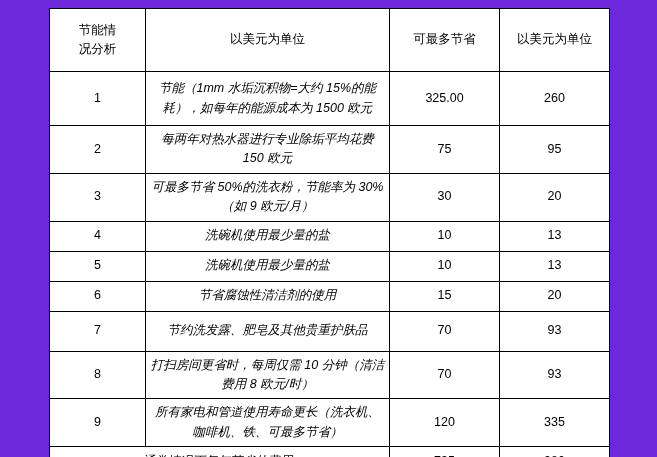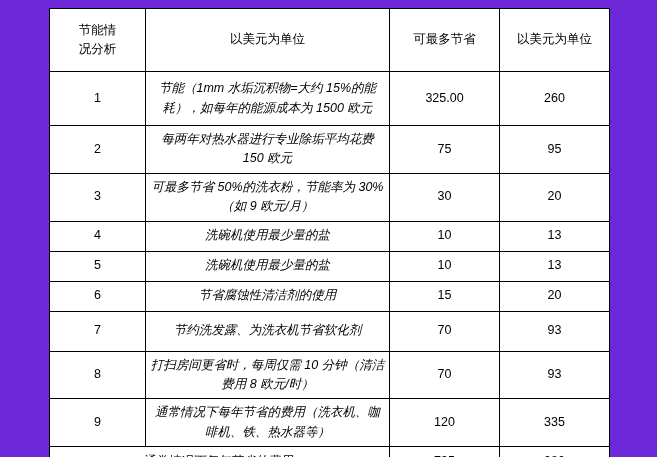--- a/index.html
+++ b/index.html
@@ -128,35 +128,35 @@
 
       <tr class="r-small">
         <td class="no">6</td>
         <td class="desc">节省腐蚀性清洁剂的使用</td>
         <td class="num">15</td>
         <td class="num">20</td>
       </tr>
 
       <tr class="r-mid">
         <td class="no">7</td>
-        <td class="desc">节约洗发露、为洗衣机节省软化剂</td>
+        <td class="desc">节约洗发露、肥皂及其他贵重护肤品</td>
         <td class="num">70</td>
         <td class="num">93</td>
       </tr>
 
       <tr class="r-mid">
         <td class="no">8</td>
         <td class="desc">打扫房间更省时，每周仅需 10 分钟（清洁费用 8 欧元/时）</td>
         <td class="num">70</td>
         <td class="num">93</td>
       </tr>
 
       <tr class="r-mid">
         <td class="no">9</td>
-        <td class="desc">通常情况下每年节省的费用（洗衣机、咖啡机、铁、热水器等）</td>
+        <td class="desc">所有家电和管道使用寿命更长（洗衣机、咖啡机、铁、可最多节省）</td>
         <td class="num">120</td>
         <td class="num">335</td>
       </tr>
 
       <tr class="r-small">
         <td class="total-label" colspan="2">通常情况下每年节省的费用</td>
         <td class="num">735</td>
         <td class="num">980</td>
       </tr>
     </tbody>

